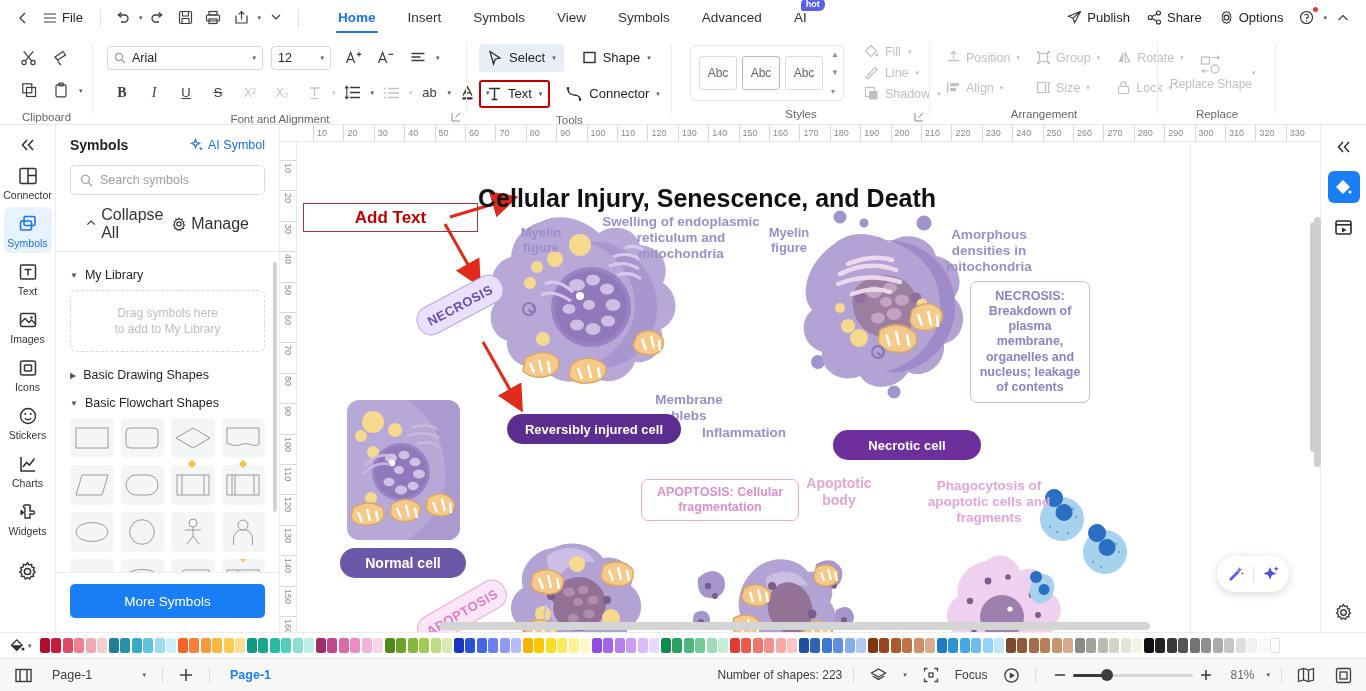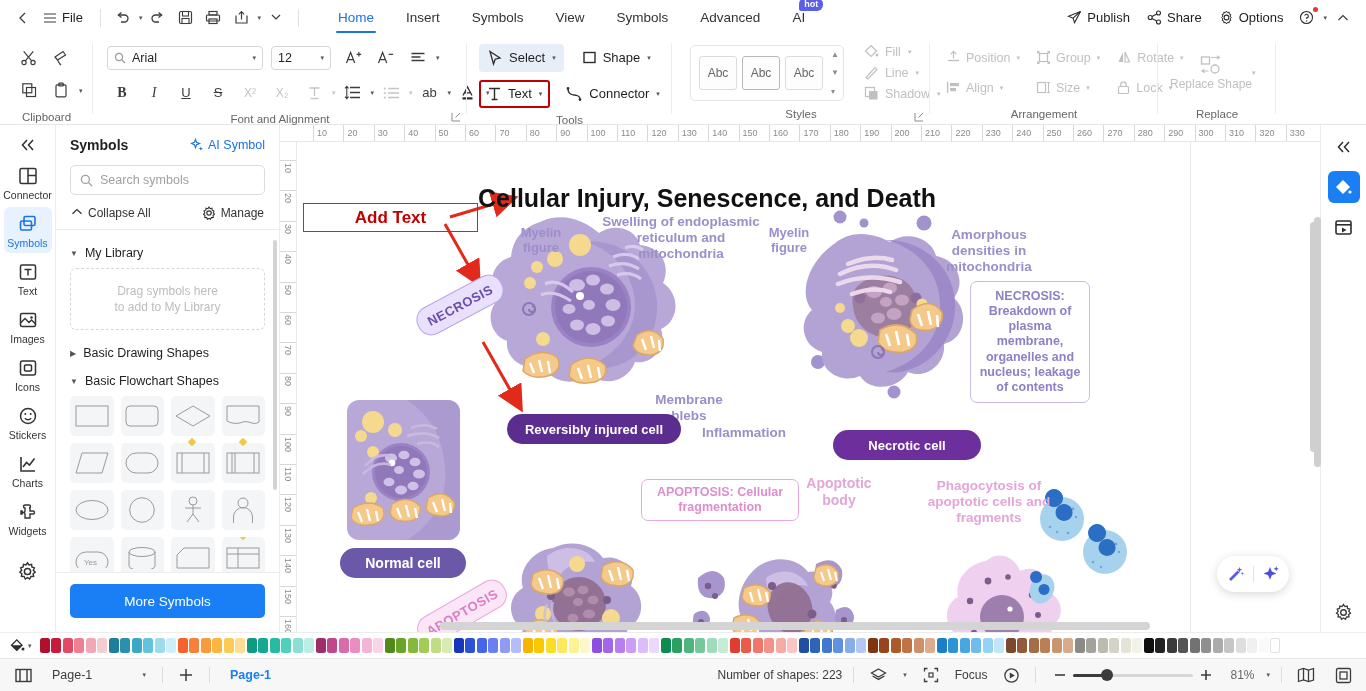--- a/index.html
+++ b/index.html
@@ -26,21 +26,21 @@
     border-radius:4px; cursor:default; color:#3d3d3d;
   }
   .file-btn { display:flex; align-items:center; gap:5px; padding:3px 8px 3px 5px; border-radius:4px; font-size:13px; color:#1f1f1f;}
   .vsep { width:1px; height:18px; background:#e0e0e0; margin:0 7px; }
   .caret { font-size:7px; color:#555; margin-left:1px; }
   .tabs { display:flex; align-items:center; gap:0px; margin-left:16px; height:35px; }
   .tab {
     position:relative; padding:0 16px; height:35px; display:flex; align-items:center;
     font-size:13.5px; color:#333; cursor:default;
   }
-  .tab.active { color:#1a73e8; font-weight:400; }
+  .tab.active { color:#1a73e8; font-weight:700; }
   .tab.active:after {
     content:""; position:absolute; left:14px; right:14px; bottom:2px; height:2.5px;
     background:#1a73e8; border-radius:2px;
   }
   .tab .hot {
     position:absolute; top:-2px; right:-2px;
     background:#5b5fe8; color:#fff; font-size:9px; font-weight:700;
     border-radius:6px 6px 6px 2px; padding:1px 5px; line-height:11px;
   }
   .tb-right { margin-left:auto; display:flex; align-items:center; gap:3px; }
@@ -126,21 +126,21 @@
   
   .spanel { width:224px; min-width:224px; background:#fff; border-right:1px solid #ededed; display:flex; flex-direction:column; position:relative;}
   .sp-head { padding:12px 14px 0 14px; }
   .sp-title-row { display:flex; align-items:center; justify-content:space-between; }
   .sp-title { font-size:14px; font-weight:700; color:#1f1f1f; }
   .ai-symbol { display:flex; align-items:center; gap:4px; color:#1a73e8; font-size:12.5px; }
   .sp-search {
     margin-top:12px; height:30px; border:1px solid #dcdcdc; border-radius:5px;
     display:flex; align-items:center; gap:7px; padding:0 9px; color:#a0a0a0; font-size:12.5px;
   }
-  .sp-actions { display:flex; align-items:center; justify-content:space-between; margin:11px 1px 9px; font-size:12px; color:#333;}
+  .sp-actions { display:flex; align-items:center; justify-content:space-between; margin:11px 16px 9px; font-size:16px; color:#333;}
   .sp-act { display:flex; align-items:center; gap:5px; }
   .sp-scroll { flex:1; overflow:hidden; border-top:1px solid #ededed; padding:8px 14px 0; position:relative;}
   .sec { display:flex; align-items:center; gap:7px; font-size:12.5px; color:#1f1f1f; margin:8px 0; }
   .tri { font-size:8px; color:#555; }
   .droparea {
     border:1px dashed #d8d8d8; border-radius:6px; height:62px; display:flex; flex-direction:column;
     align-items:center; justify-content:center; color:#bdbdbd; font-size:12px; line-height:16px; text-align:center;
   }
   .shape-grid { display:grid; grid-template-columns:repeat(4,1fr); gap:7px; margin-top:4px; }
   .shape-cell { height:40px; background:#f4f5f7; border-radius:5px; position:relative; display:flex; align-items:center; justify-content:center;}

